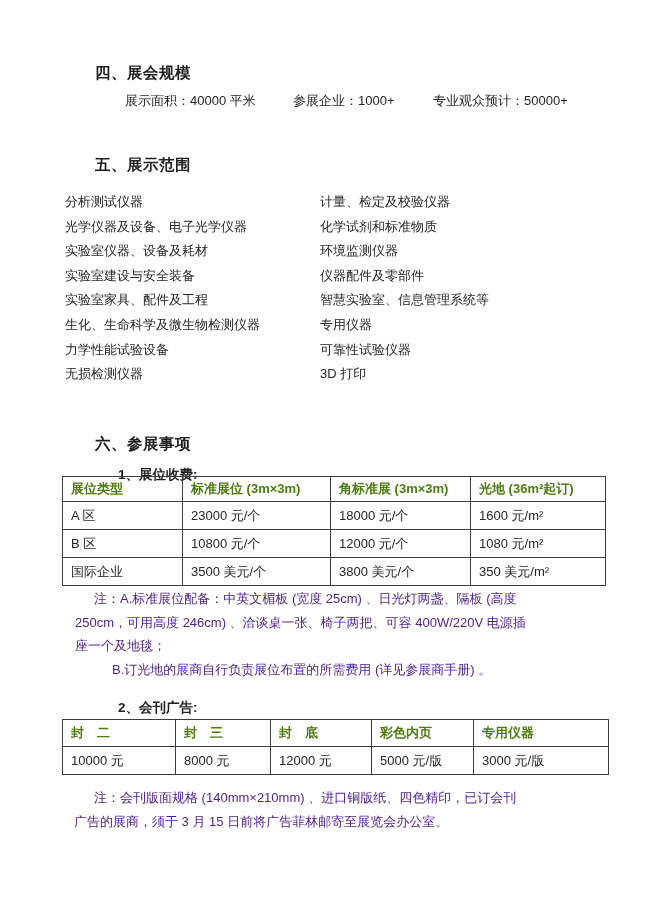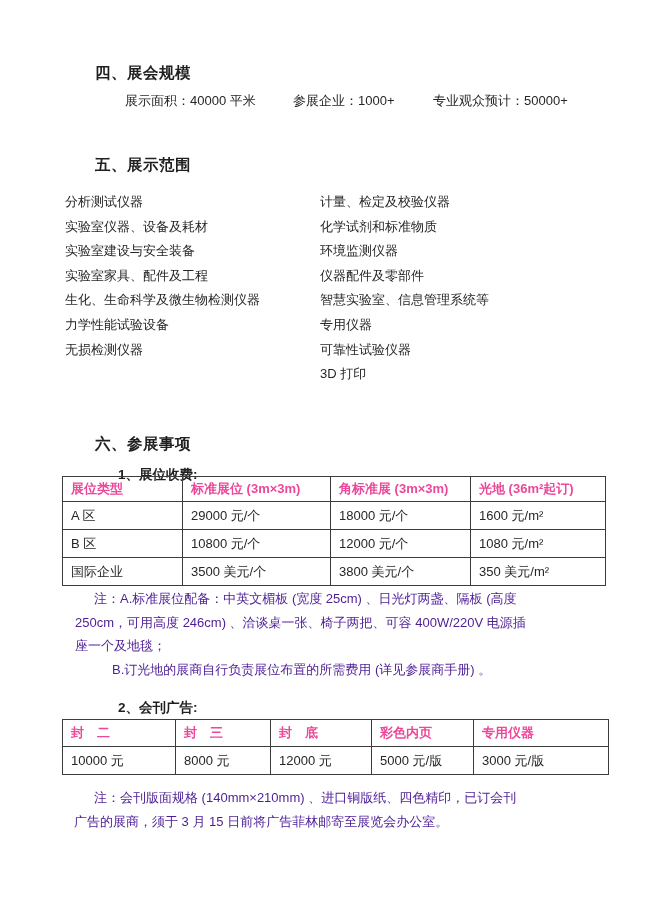--- a/index.html
+++ b/index.html
@@ -40,21 +40,21 @@
     font-size:13px;
   }
   th,td{
     border:1.5px solid #3c3c3c;
     padding:0 0 0 8px;
     text-align:left;
     vertical-align:middle;
     white-space:nowrap;
     overflow:hidden;
   }
-  th{font-weight:700;color:#ec4899;}
+  th{font-weight:700;color:#4d7c0f;}
   td{font-weight:400;}
   .t1 thead tr{height:25px;}
   .t1 tbody tr{height:28px;}
   .t2 thead tr{height:27px;}
   .t2 tbody tr{height:28px;}
   .note{
     font-size:13px;
     line-height:23.6px;
     color:#4c1d95;
   }
@@ -73,20 +73,21 @@
   <div class="abs stats-line" style="left:0;top:92px;width:670px;height:20px;">
     <span style="left:125px;">展示面积：40000 平米</span>
     <span style="left:293px;">参展企业：1000+</span>
     <span style="left:433px;">专业观众预计：50000+</span>
   </div>
 
   <div class="abs heading" style="left:95px;top:155px;">五、展示范围</div>
 
   <div class="abs scope-col" style="left:65px;top:190px;">
     <div>分析测试仪器</div>
+    <div>光学仪器及设备、电子光学仪器</div>
     <div>实验室仪器、设备及耗材</div>
     <div>实验室建设与安全装备</div>
     <div>实验室家具、配件及工程</div>
     <div>生化、生命科学及微生物检测仪器</div>
     <div>力学性能试验设备</div>
     <div>无损检测仪器</div>
   </div>
 
   <div class="abs scope-col" style="left:320px;top:190px;">
     <div>计量、检定及校验仪器</div>
@@ -114,21 +115,21 @@
       <tr>
         <th>展位类型</th>
         <th>标准展位 (3m×3m)</th>
         <th>角标准展 (3m×3m)</th>
         <th>光地 (36m²起订)</th>
       </tr>
     </thead>
     <tbody>
       <tr>
         <td>A 区</td>
-        <td>29000 元/个</td>
+        <td>23000 元/个</td>
         <td>18000 元/个</td>
         <td>1600 元/m²</td>
       </tr>
       <tr>
         <td>B 区</td>
         <td>10800 元/个</td>
         <td>12000 元/个</td>
         <td>1080 元/m²</td>
       </tr>
       <tr>

